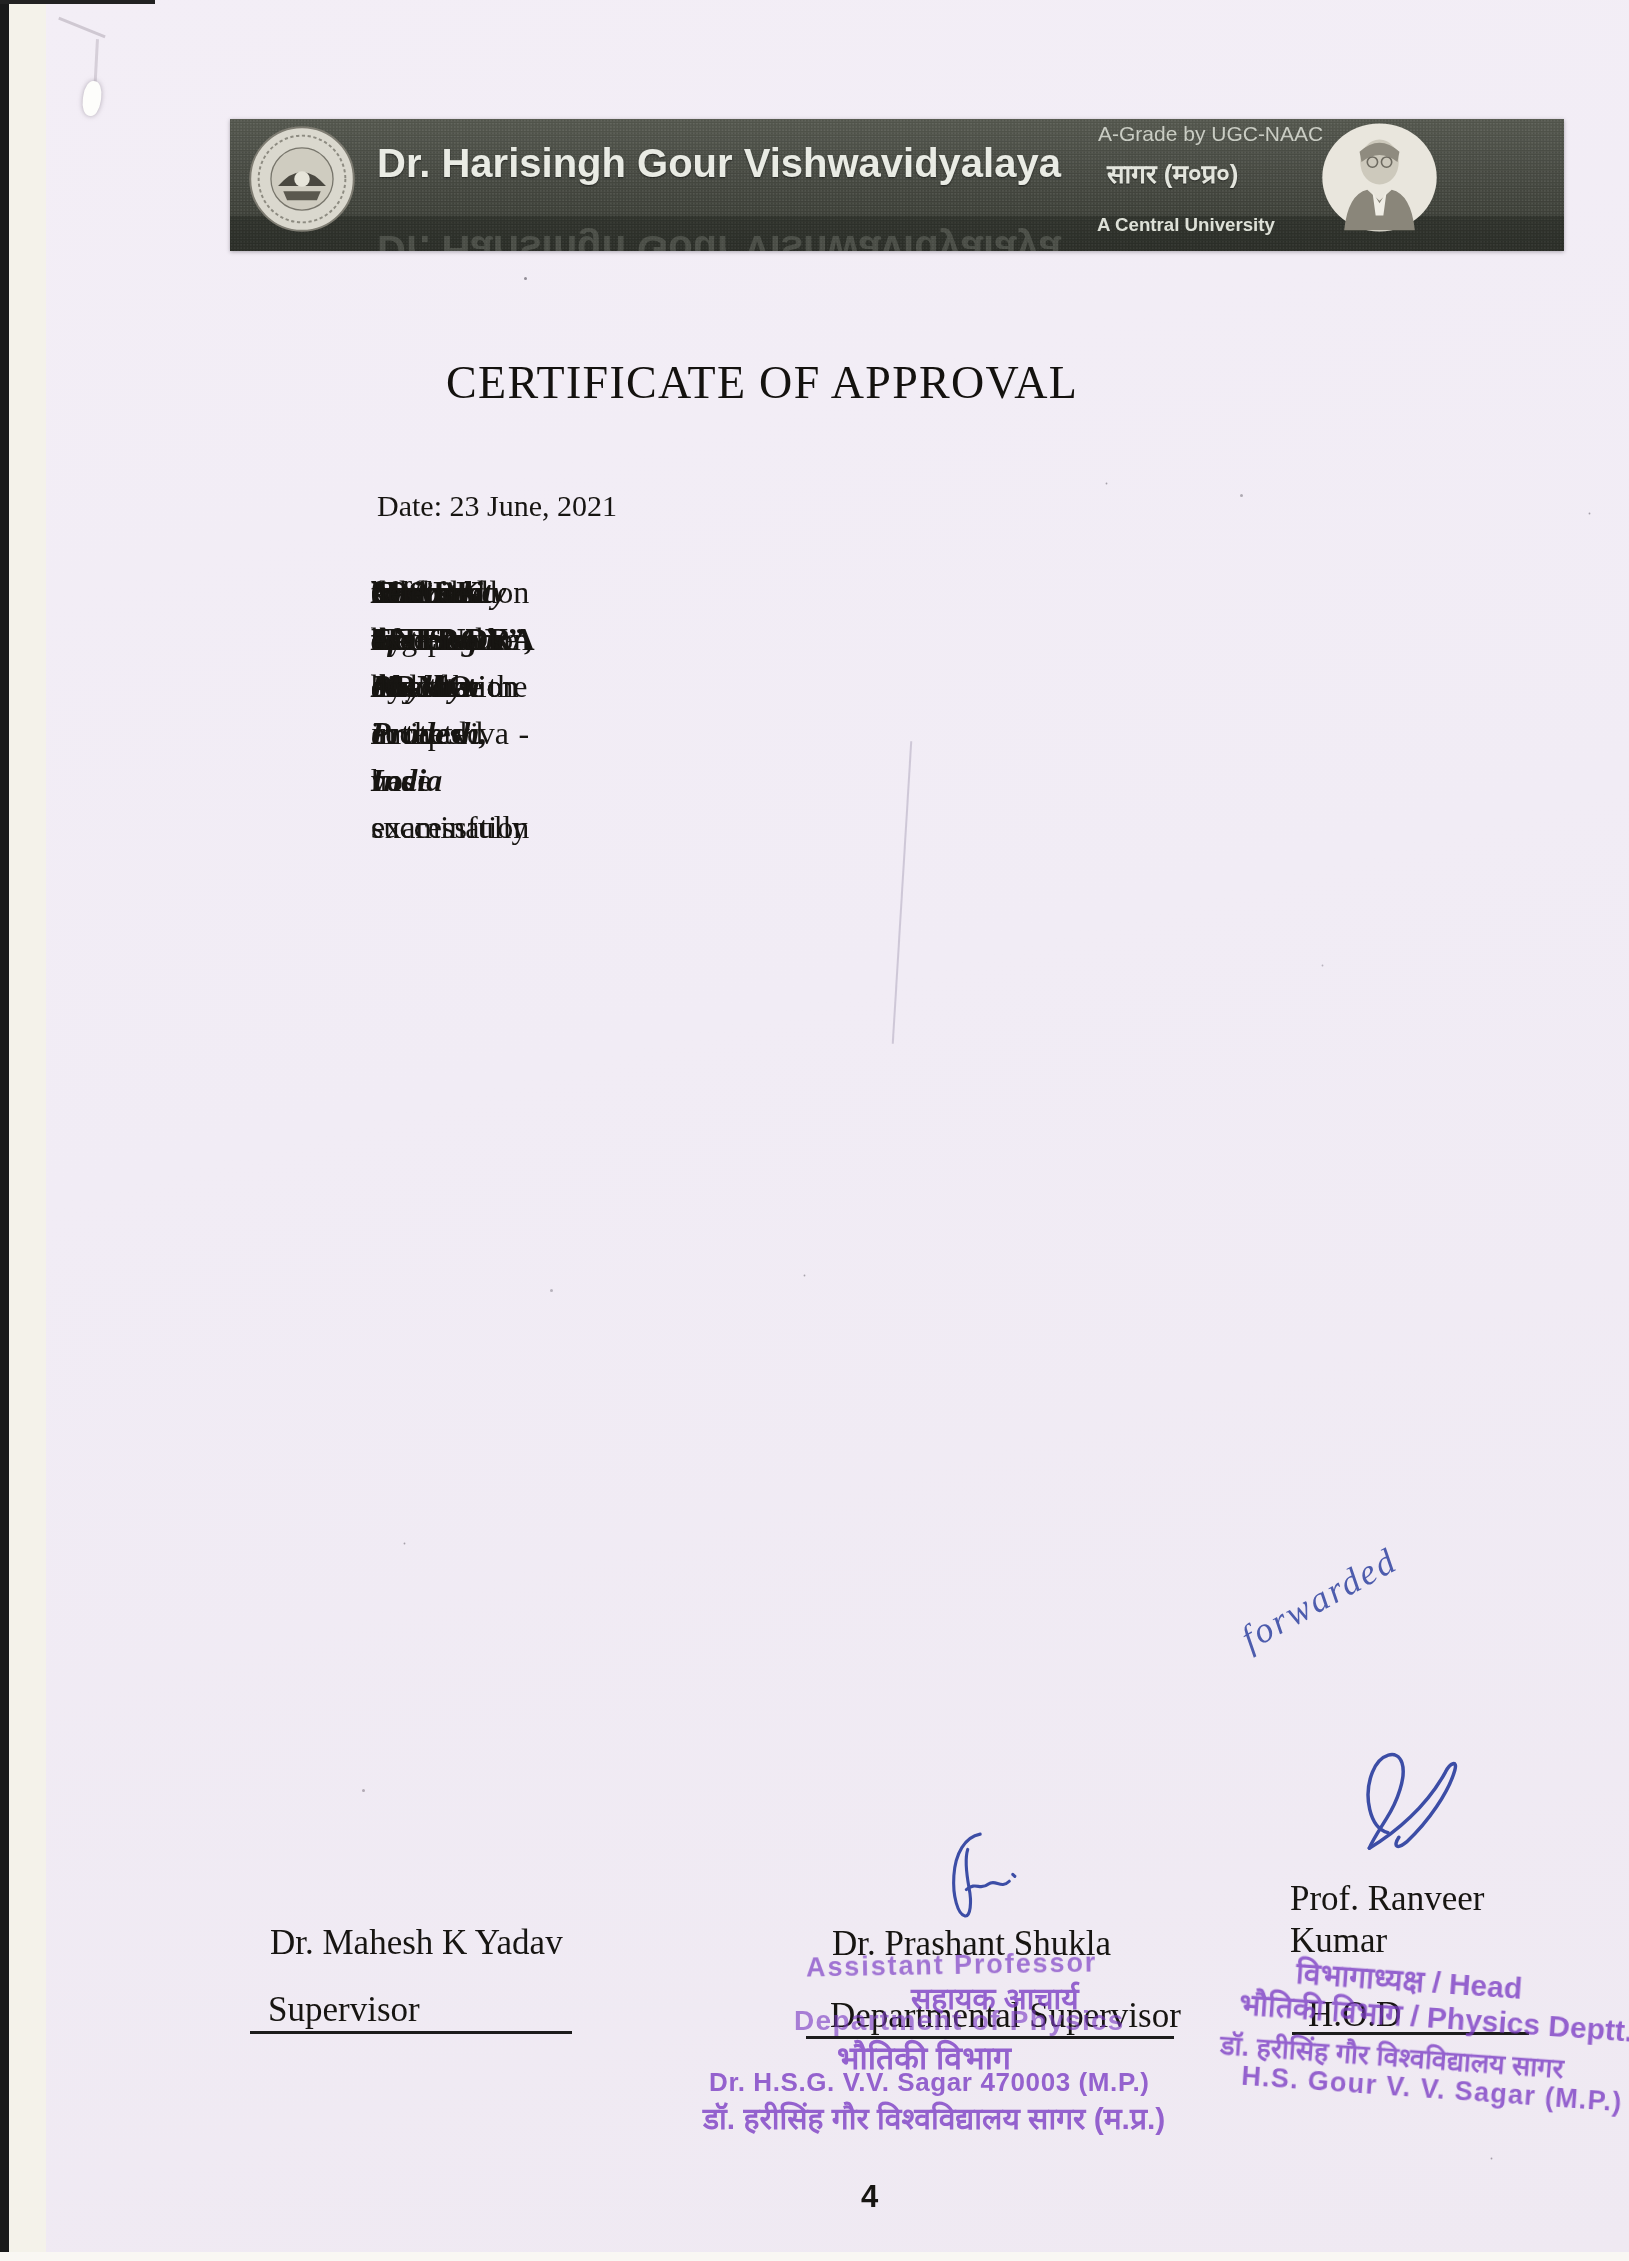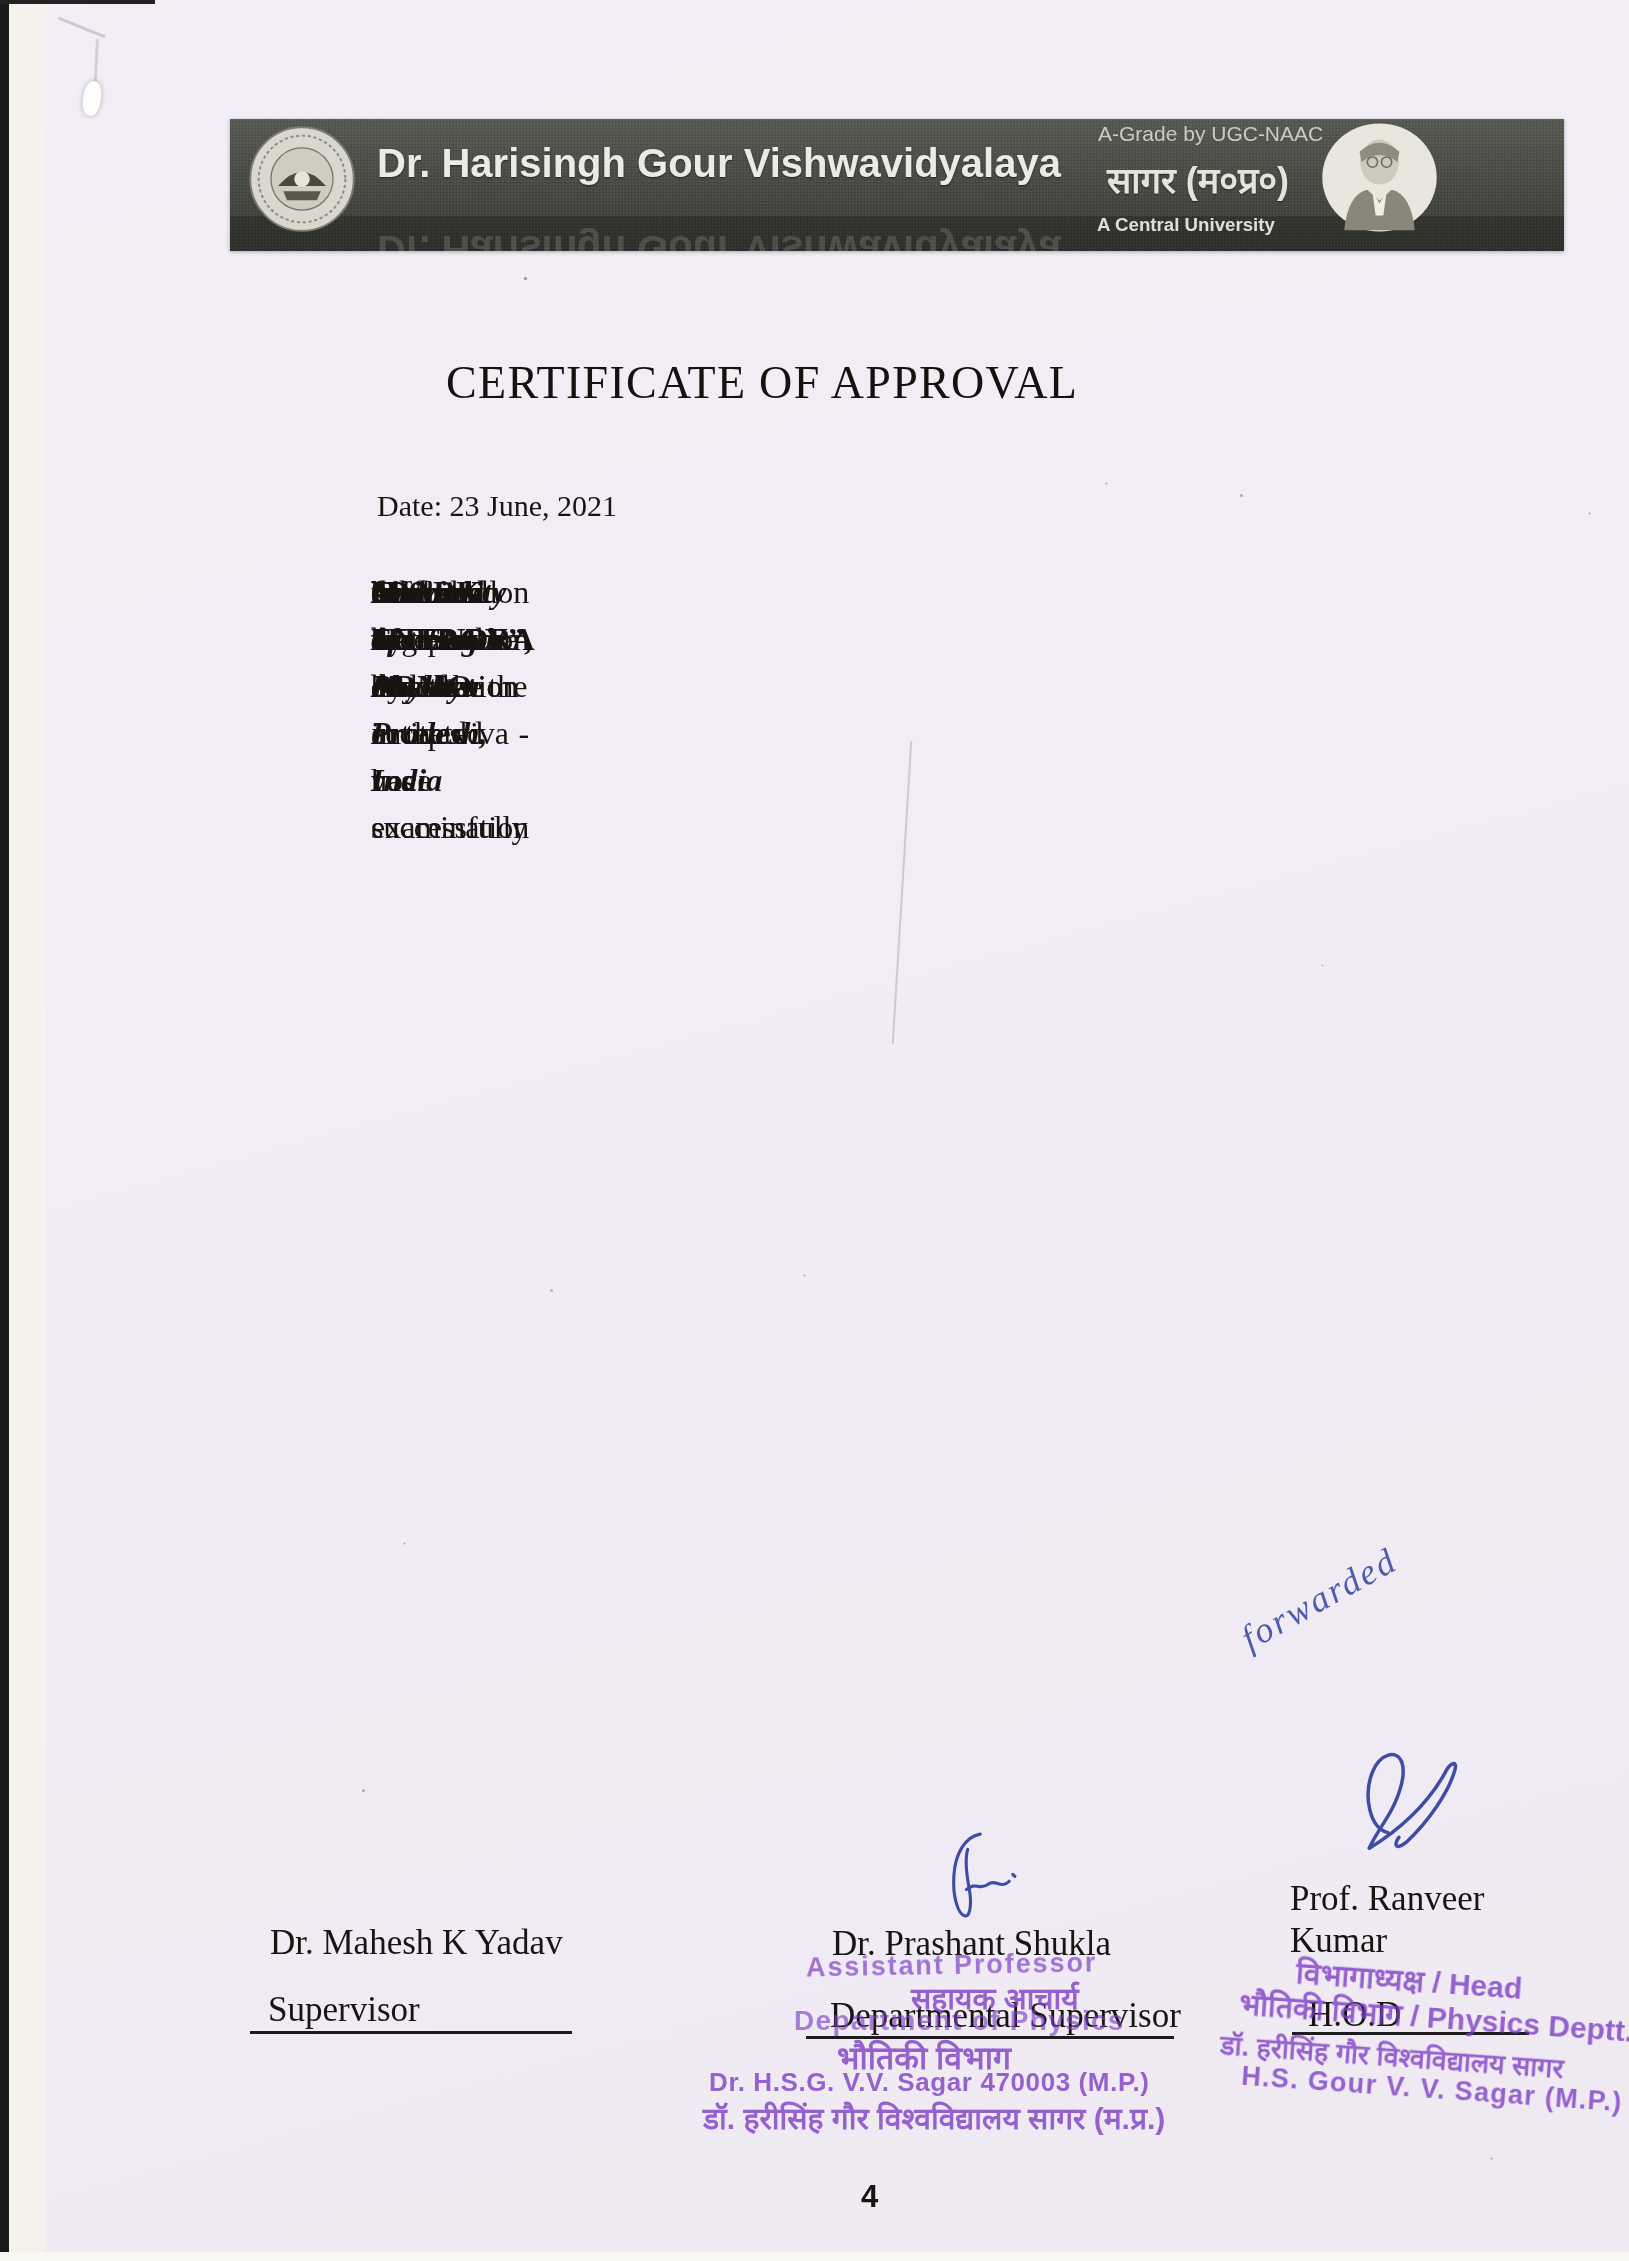--- a/index.html
+++ b/index.html
@@ -36,21 +36,21 @@
                       repeating-linear-gradient(0deg,rgba(0,0,0,.10) 0 0.6px,transparent 0.6px 1.9px);
      background-size:3.2px 3.2px,100% 1.9px;}
   .banner-band{left:0;top:97px;width:100%;height:35px;background:rgba(18,20,16,.30);}
   .seal{left:17px;top:5.2px;width:110px;height:110px;}
   .portrait{left:1091px;top:3.2px;width:117px;height:111px;}
   .banner-title{left:147px;top:22px;font-family:"Liberation Sans",sans-serif;font-weight:700;
                 font-size:40px;color:#e9ebe4;white-space:nowrap;text-shadow:0 1.3px 1.9px rgba(0,0,0,.55);}
   .banner-title-ghost{left:147px;top:108px;font-family:"Liberation Sans",sans-serif;font-weight:700;
                 font-size:40px;color:#c4c8bd;white-space:nowrap;transform:scaleY(-1);opacity:.20;}
   .banner-title-hi{left:877px;top:36px;font-family:"Liberation Sans","DejaVu Sans",sans-serif;
-                font-weight:700;font-size:36px;color:#e3e5dd;white-space:nowrap;text-shadow:0 1.3px 1.3px rgba(0,0,0,.5);}
+                font-weight:700;font-size:26px;color:#e3e5dd;white-space:nowrap;text-shadow:0 1.3px 1.3px rgba(0,0,0,.5);}
   .banner-grade{left:868px;top:2.6px;font-family:"Liberation Sans",sans-serif;font-size:21px;
                 color:#c9ccc3;white-space:nowrap;}
   .banner-sub{left:867px;top:95px;font-family:"Liberation Sans",sans-serif;font-weight:700;
                 font-size:18.7px;color:#dde0d7;white-space:nowrap;}
 
   
   .title{left:446px;top:356px;margin:0;font-size:46px;font-weight:400;letter-spacing:1.3px;white-space:nowrap;color:#14120f;}
   .date{left:377px;top:489px;font-size:30px;white-space:nowrap;text-align:right;}
   .body{left:371px;top:569px;width:1041px;font-size:32px;}
   .body-line{position:relative;height:47px;line-height:47px;text-align:justify;text-align-last:justify;}

